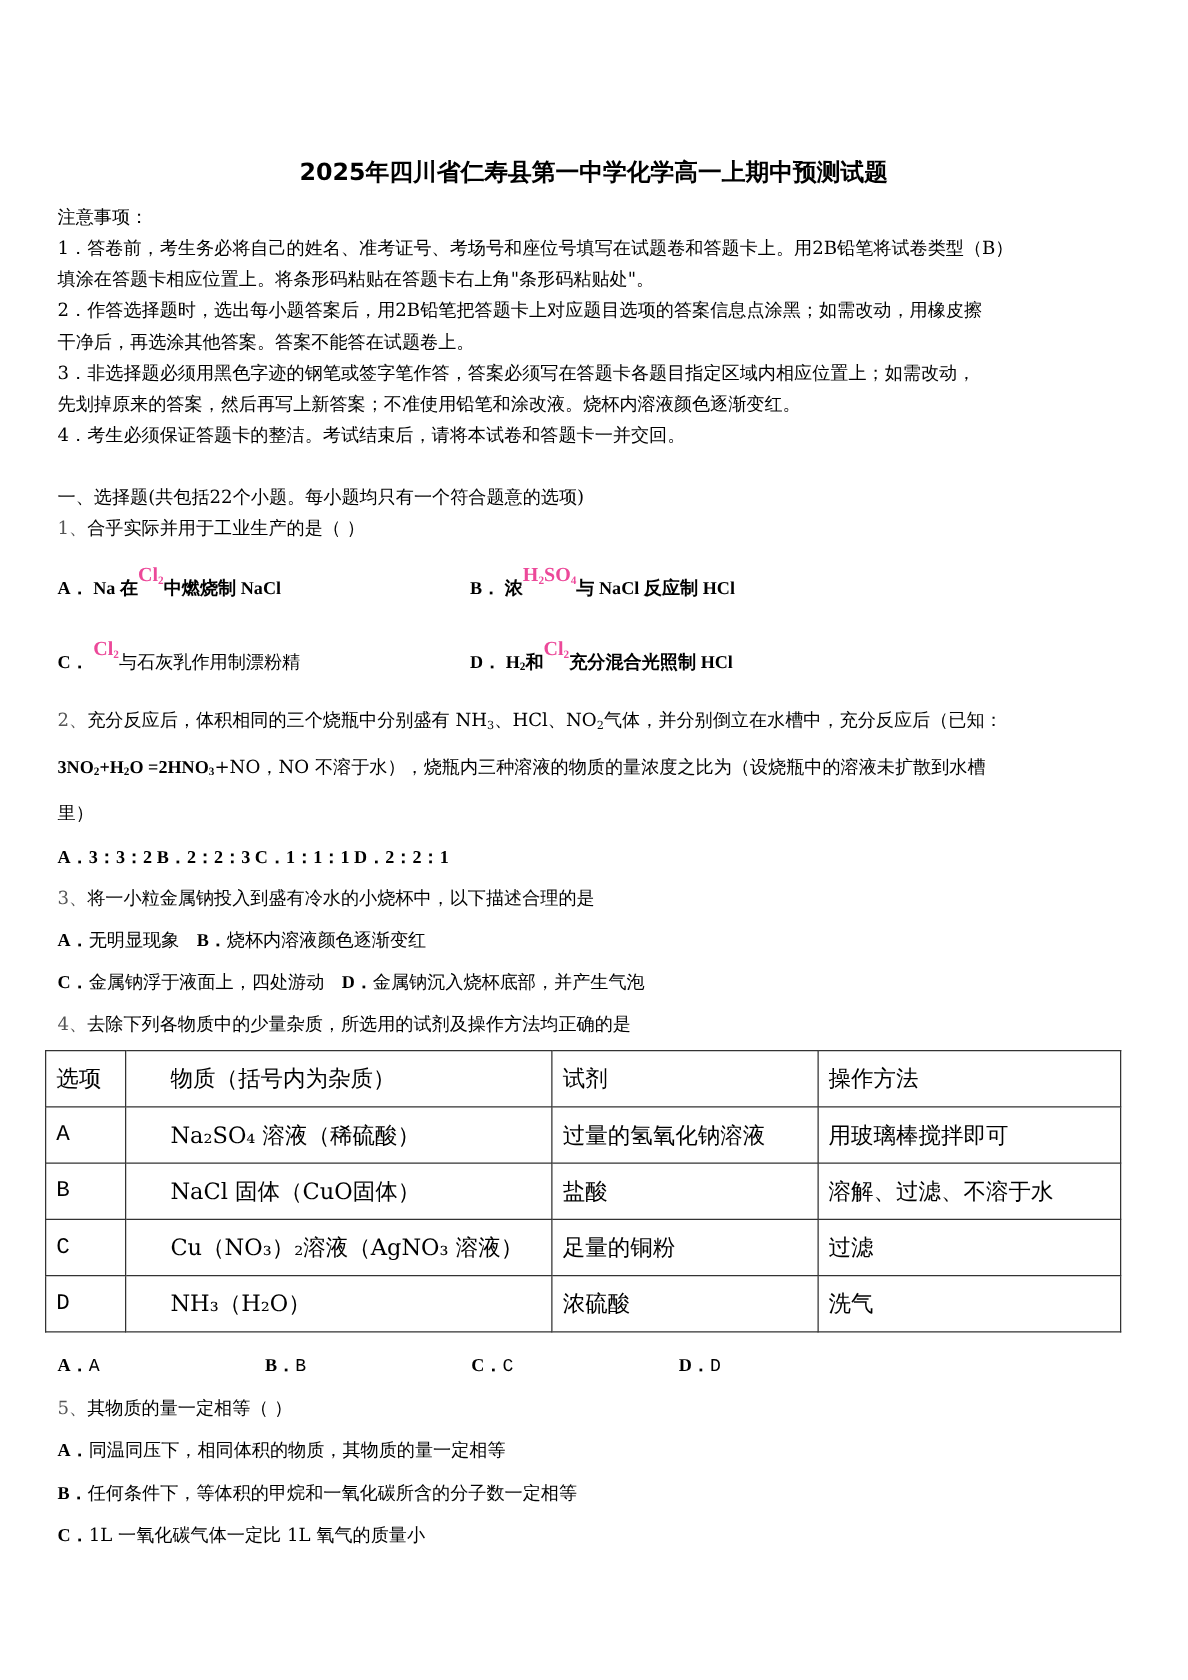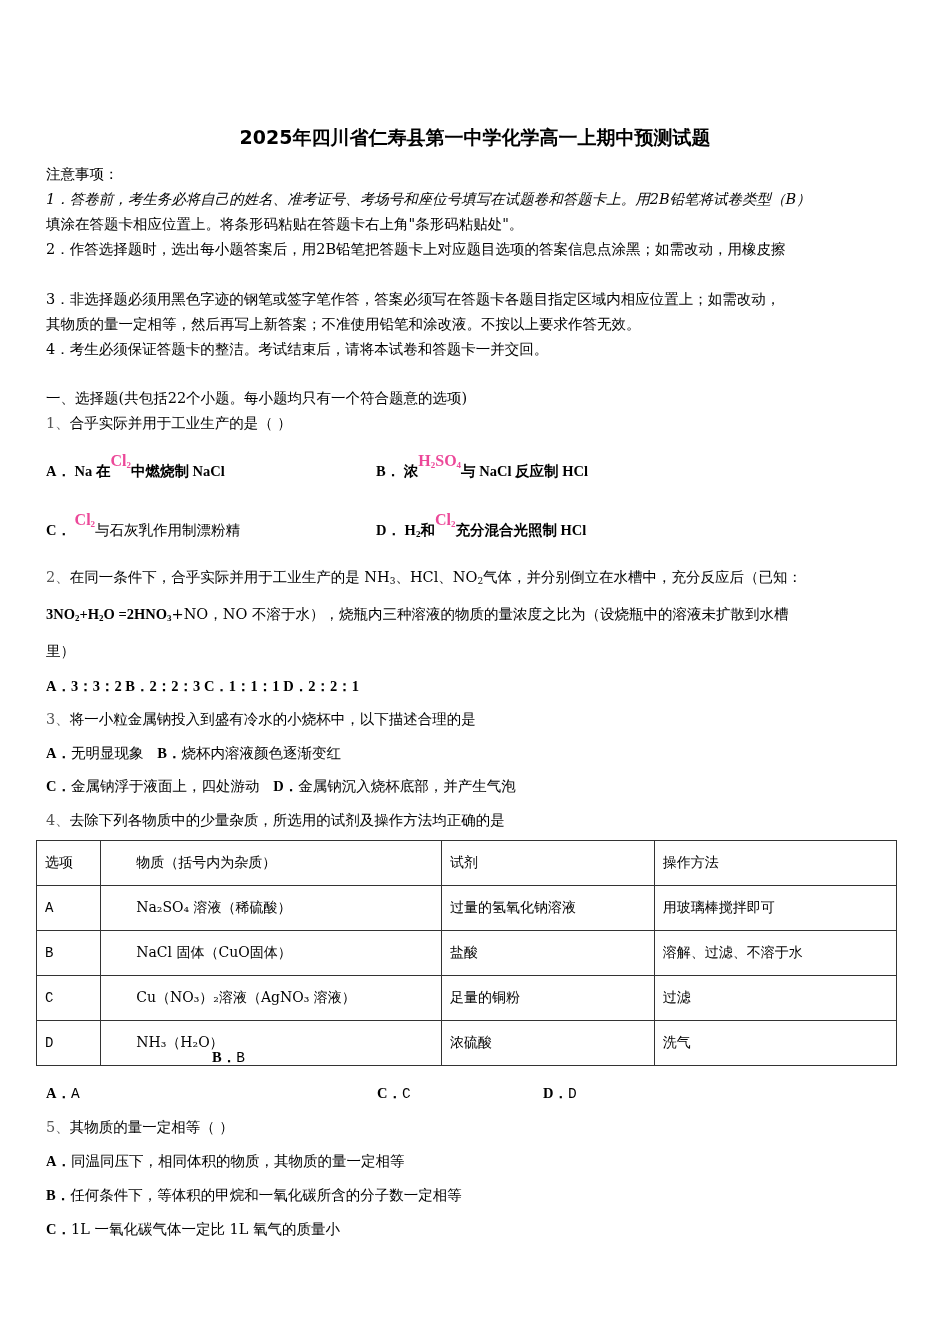--- a/index.html
+++ b/index.html
@@ -8,40 +8,41 @@
   .abs { position: absolute; white-space: nowrap; }
   .title { left: 0; width: 950px; top: 112px; text-align: center; font-family: "DejaVu Sans", sans-serif; font-weight: bold; font-size: 19px; letter-spacing: 0px; }
   .txt { font-size: 14.5px; line-height: 20px; }
   .serif-b { font-family: "Liberation Serif", serif; font-weight: bold; }
   .gray { color: #555; }
   .formula { color: #ec4899; font-family: "Liberation Serif", serif; font-size: 16px; position: relative; top: -10px; }
   .formula sub { font-size: 9px; }
   sub { font-size: 9px; vertical-align: -2px; line-height: 0; }
   .opt-lbl { font-family: "Liberation Serif", serif; font-weight: bold; }
   table.q4 { position: absolute; left: 36px; top: 827px; border-collapse: collapse; width: 861px; }
-  table.q4 td { border: 1.5px solid #333; height: 44px; padding: 0 0 0 8px; font-size: 14px; vertical-align: middle; }
+  table.q4 td { border: 1.5px solid #333; height: 44px; padding: 0 0 0 8px; font-size: 18px; vertical-align: middle; }
   table.q4 td.c0 { width: 57px; }
   table.q4 td.c1 { width: 315px; padding-left: 35px; }
   table.q4 td.c2 { width: 212px; }
   table.q4 td.c3 { width: 242px; }
   .mono { font-family: "Liberation Mono", monospace; }
 </style>
 </head>
 <body>
 
 <div class="page">
 
   <div class="abs title">2025年四川省仁寿县第一中学化学高一上期中预测试题</div>
 
   <div class="abs txt" style="left:46px; top:151px;">注意事项：</div>
-  <div class="abs txt" style="left:46px; top:176px;font-style:italic;">1．答卷前，考生务必将自己的姓名、准考证号、考场号和座位号填写在试题卷和答题卡上。用2B铅笔将试卷类型（B）</div>
+  <div class="abs txt" style="left:46px; top:176px;">1．答卷前，考生务必将自己的姓名、准考证号、考场号和座位号填写在试题卷和答题卡上。用2B铅笔将试卷类型（B）</div>
   <div class="abs txt" style="left:46px; top:201px;">填涂在答题卡相应位置上。将条形码粘贴在答题卡右上角"条形码粘贴处"。</div>
   <div class="abs txt" style="left:46px; top:226px;">2．作答选择题时，选出每小题答案后，用2B铅笔把答题卡上对应题目选项的答案信息点涂黑；如需改动，用橡皮擦</div>
+  <div class="abs txt" style="left:46px; top:251px;">干净后，再选涂其他答案。答案不能答在试题卷上。</div>
   <div class="abs txt" style="left:46px; top:276px;">3．非选择题必须用黑色字迹的钢笔或签字笔作答，答案必须写在答题卡各题目指定区域内相应位置上；如需改动，</div>
-  <div class="abs txt" style="left:46px; top:301px;">其物质的量一定相等，然后再写上新答案；不准使用铅笔和涂改液。不按以上要求作答无效。</div>
+  <div class="abs txt" style="left:46px; top:301px;">先划掉原来的答案，然后再写上新答案；不准使用铅笔和涂改液。烧杯内溶液颜色逐渐变红。</div>
   <div class="abs txt" style="left:46px; top:326px;">4．考生必须保证答题卡的整洁。考试结束后，请将本试卷和答题卡一并交回。</div>
 
   <div class="abs txt" style="left:46px; top:375px;">一、选择题(共包括22个小题。每小题均只有一个符合题意的选项)</div>
 
   <div class="abs txt" style="left:46px; top:400px;text-align:right;">
     <span class="gray">1、</span><span>合乎实际并用于工业生产的是（    ）</span>
   </div>
 
   <div class="abs txt serif-b" style="left:46px; top:448px;">
     <span class="opt-lbl">A．</span>
@@ -57,21 +58,21 @@
     <span class="opt-lbl">C．</span>
     <span class="formula"><span>Cl</span><sub>2</sub></span><span style="font-weight:normal; font-family:'DejaVu Sans',sans-serif;">与石灰乳作用制漂粉精</span>
   </div>
 
   <div class="abs txt serif-b" style="left:376px; top:507px;">
     <span class="opt-lbl">D．</span>
     <span>H</span><sub>2</sub><span>和</span><span class="formula"><span>Cl</span><sub>2</sub></span><span>充分混合光照制 HCl</span>
   </div>
 
   <div class="abs txt" style="left:46px; top:554px;">
-    <span class="gray">2、</span><span>在同一条件下，合乎实际并用于工业生产的是 NH</span><sub>3</sub><span>、HCl、NO</span><sub>2</sub><span>气体，并分别倒立在水槽中，充分反应后（已知：</span>
+    <span class="gray">2、</span><span>充分反应后，体积相同的三个烧瓶中分别盛有 NH</span><sub>3</sub><span>、HCl、NO</span><sub>2</sub><span>气体，并分别倒立在水槽中，充分反应后（已知：</span>
   </div>
   <div class="abs txt" style="left:46px; top:591px;">
     <span class="serif-b">3NO</span><sub class="serif-b">2</sub><span class="serif-b">+H</span><sub class="serif-b">2</sub><span class="serif-b">O =2HNO</span><sub class="serif-b">3</sub><span>+NO，NO 不溶于水），烧瓶内三种溶液的物质的量浓度之比为（设烧瓶中的溶液未扩散到水槽</span>
   </div>
   <div class="abs txt" style="left:46px; top:628px;">里）</div>
   <div class="abs txt serif-b" style="left:46px; top:663px;">A．3：3：2   B．2：2：3   C．1：1：1   D．2：2：1</div>
 
   <div class="abs txt" style="left:46px; top:696px;">
     <span class="gray">3、</span><span>将一小粒金属钠投入到盛有冷水的小烧杯中，以下描述合理的是</span>
   </div>
@@ -115,21 +116,21 @@
     <tr>
       <td class="c0 mono">D</td>
       <td class="c1">NH₃（H₂O）</td>
       <td class="c2">浓硫酸</td>
       <td class="c3">洗气</td>
     </tr>
   </tbody>
     </table>
 
   <div class="abs txt" style="left:46px; top:1070px;"><span class="opt-lbl">A．</span><span class="mono">A</span></div>
-  <div class="abs txt" style="left:212px; top:1034px;text-align:right;"><span class="opt-lbl">B．</span><span class="mono">B</span></div>
+  <div class="abs txt" style="left:212px; top:1070px;text-align:right;"><span class="opt-lbl">B．</span><span class="mono">B</span></div>
   <div class="abs txt" style="left:377px; top:1070px;"><span class="opt-lbl">C．</span><span class="mono">C</span></div>
   <div class="abs txt" style="left:543px; top:1070px;"><span class="opt-lbl">D．</span><span class="mono">D</span></div>
 
   <div class="abs txt" style="left:46px; top:1104px;">
     <span class="gray">5、</span><span>其物质的量一定相等（      ）</span>
   </div>
   <div class="abs txt" style="left:46px; top:1172px;"><span class="opt-lbl">B．</span><span>任何条件下，等体积的甲烷和一氧化碳所含的分子数一定相等</span></div>
   <div class="abs txt" style="left:46px; top:1138px;"><span class="opt-lbl">A．</span><span>同温同压下，相同体积的物质，其物质的量一定相等</span></div>
   <div class="abs txt" style="left:46px; top:1206px;"><span class="opt-lbl">C．</span><span>1L 一氧化碳气体一定比 1L 氧气的质量小</span></div>
 

